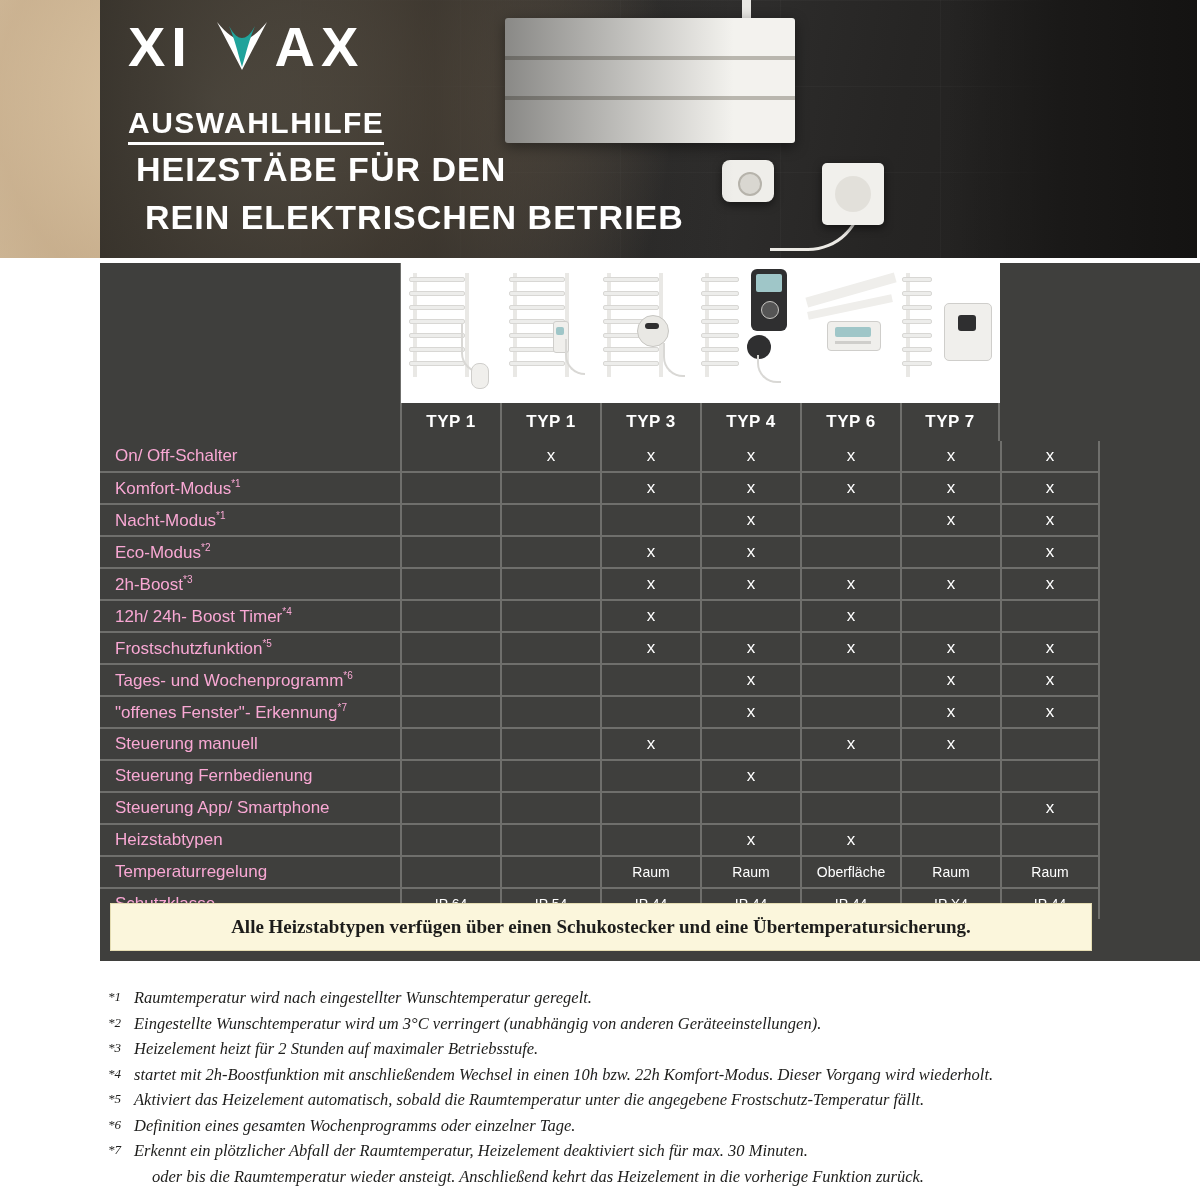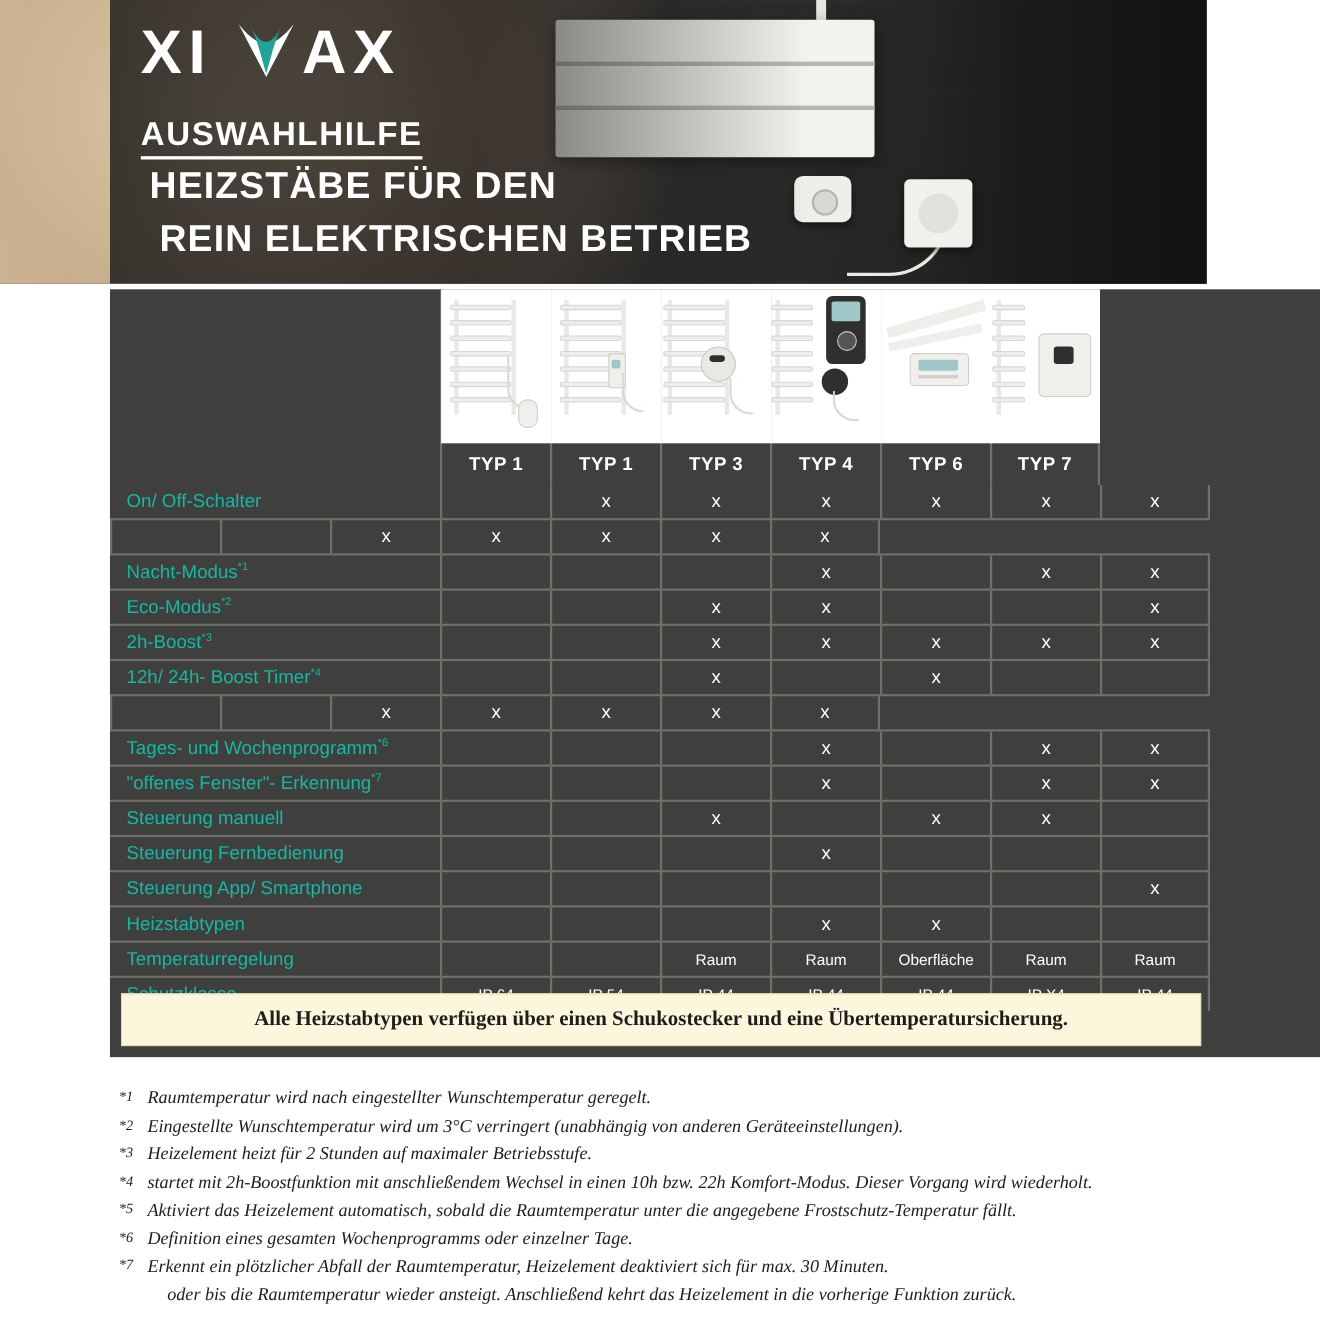--- a/index.html
+++ b/index.html
@@ -6,21 +6,21 @@
   body{
     width:1200px;height:1200px;
     background:#ffffff;
     font-family:"Liberation Sans", sans-serif;
     overflow:hidden;
     position:relative;
   }
 
   
   .hero{
-    position:absolute;left:0;top:0;width:1097px;height:258px;
+    position:absolute;left:0;top:0;width:1197px;height:258px;
     background:#3a3a38;
     overflow:hidden;
   }
   .hero-photo{
     position:absolute;inset:0;
     background:
       radial-gradient(circle at 18% 40%, rgba(226,205,172,0.95) 0%, rgba(196,168,133,0.6) 22%, rgba(60,58,56,0) 46%),
       linear-gradient(100deg,#d7c4a6 0%, #c9b393 12%, #6e6a65 24%, #3c3a38 34%, #2e2d2c 60%, #262524 74%, #1e1d1c 100%);
   }
   .hero-tiles{
@@ -141,21 +141,21 @@
   .grid{
     position:absolute;left:0;top:178px;width:1000px;
   }
   .row{
     display:flex;height:30px;align-items:center;
     border-top:2px solid #6f6f6c;
   }
   .row:first-child{border-top:none;}
   .row .label{
     width:300px;box-sizing:border-box;padding-left:15px;
-    color:#14b8a6;font-size:17px;white-space:nowrap;
+    color:#f9a8d4;font-size:17px;white-space:nowrap;
   }
   .row .label sup{font-size:10px;}
   .cell{
     width:100px;box-sizing:border-box;
     border-left:2px solid #6f6f6c;
     text-align:center;color:#ffffff;font-size:17px;
     height:30px;line-height:30px;
   }
   .cell:last-child{border-right:2px solid #6f6f6c;}
   .cell.small{font-size:14px;}
@@ -335,20 +335,21 @@
         <div class="label">On/ Off-Schalter</div>
         <div class="cell"></div>
         <div class="cell">x</div>
         <div class="cell">x</div>
         <div class="cell">x</div>
         <div class="cell">x</div>
         <div class="cell">x</div>
         <div class="cell">x</div>
       </div>
       <div class="row">
+        <div class="label">Komfort-Modus<sup>*1</sup></div>
         <div class="cell"></div>
         <div class="cell"></div>
         <div class="cell">x</div>
         <div class="cell">x</div>
         <div class="cell">x</div>
         <div class="cell">x</div>
         <div class="cell">x</div>
       </div>
       <div class="row">
         <div class="label">Nacht-Modus<sup>*1</sup></div>
@@ -384,20 +385,21 @@
         <div class="label">12h/ 24h- Boost Timer<sup>*4</sup></div>
         <div class="cell"></div>
         <div class="cell"></div>
         <div class="cell">x</div>
         <div class="cell"></div>
         <div class="cell">x</div>
         <div class="cell"></div>
         <div class="cell"></div>
       </div>
       <div class="row">
+        <div class="label">Frostschutzfunktion<sup>*5</sup></div>
         <div class="cell"></div>
         <div class="cell"></div>
         <div class="cell">x</div>
         <div class="cell">x</div>
         <div class="cell">x</div>
         <div class="cell">x</div>
         <div class="cell">x</div>
       </div>
       <div class="row">
         <div class="label">Tages- und Wochenprogramm<sup>*6</sup></div>

